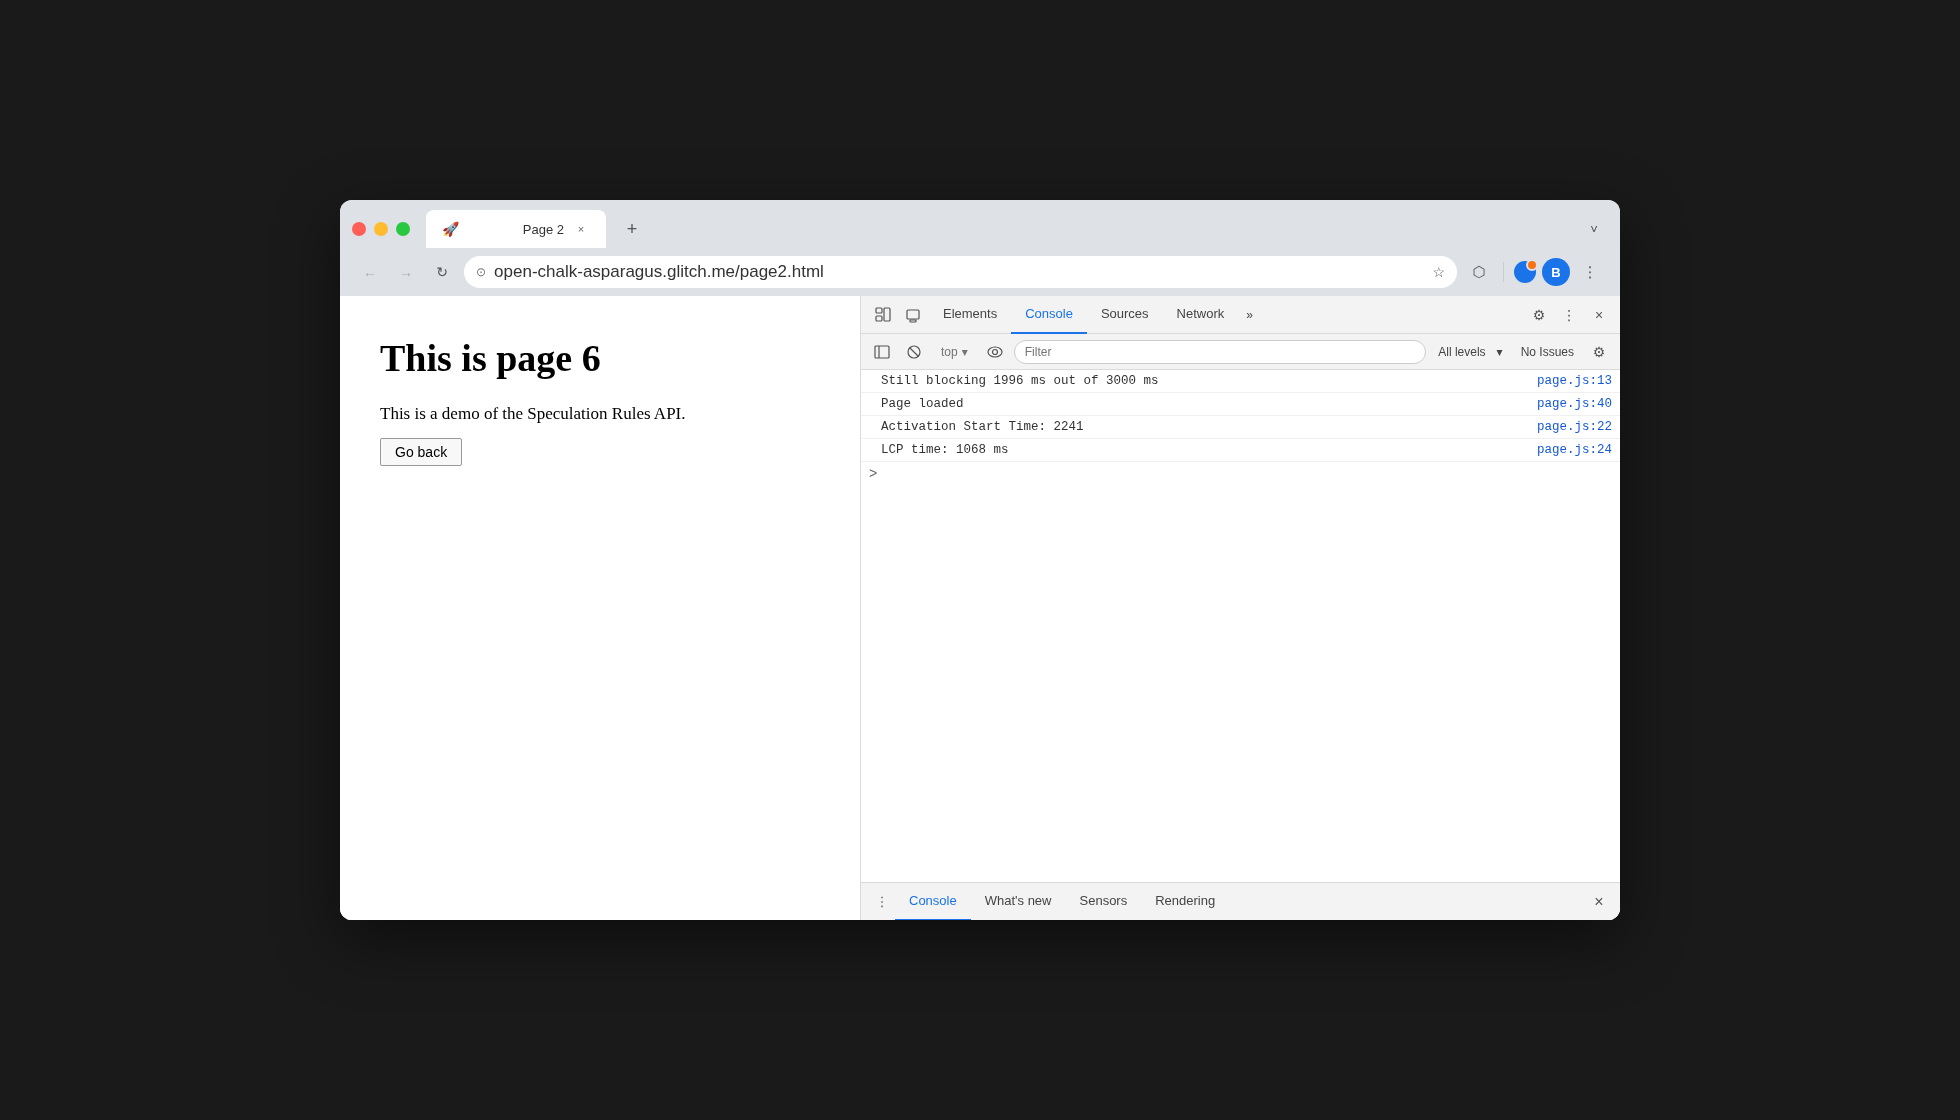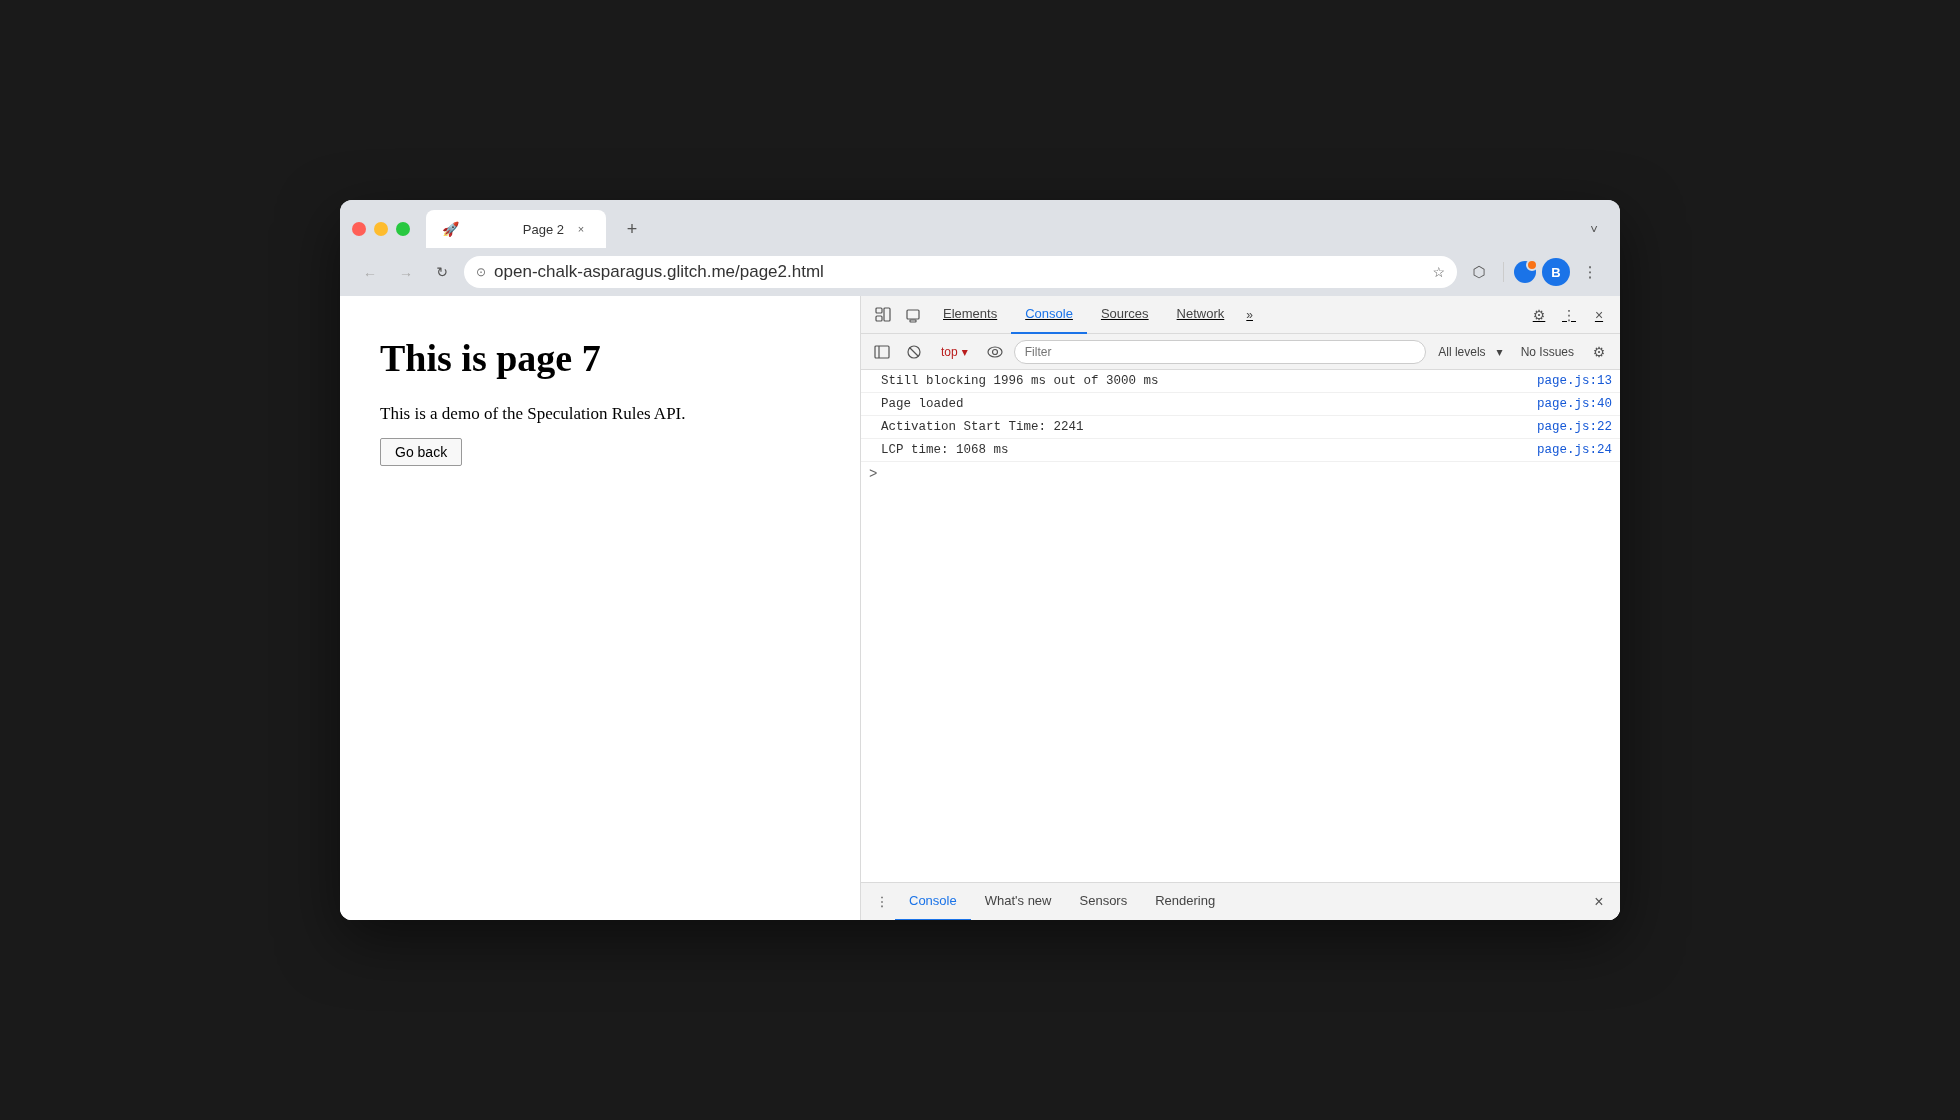--- a/index.html
+++ b/index.html
@@ -271,21 +271,20 @@
     }
 
     .devtools-toolbar {
       background: #f3f3f3;
       border-bottom: 1px solid #dadada;
       display: flex;
       align-items: center;
       height: 38px;
       padding: 6px 8px;
       gap: 2px;
-      text-decoration: underline;
     }
 
     .devtools-tool-btn {
       width: 28px;
       height: 28px;
       display: flex;
       align-items: center;
       justify-content: center;
       border-radius: 4px;
       cursor: pointer;
@@ -365,21 +364,21 @@
     }
 
     .console-context-selector {
       display: flex;
       align-items: center;
       gap: 4px;
       padding: 2px 8px;
       border-radius: 4px;
       cursor: pointer;
       font-size: 12px;
-      color: #b91c1c;
+      color: #737373;
     }
 
     .console-eye-btn {
       width: 26px;
       height: 26px;
       display: flex;
       align-items: center;
       justify-content: center;
       border-radius: 4px;
       cursor: pointer;
@@ -560,21 +559,21 @@
       <div class="divider-v"></div>
       <div class="toolbar-icon devtools-indicator"></div>
       <div class="profile-btn">B</div>
       <div class="toolbar-icon">⋮</div>
     </div>
   </div>
 
   <div class="content-area">
 
     <div class="page-content">
-      <h1 class="page-heading">This is page 7</h1>
+      <h1 class="page-heading">This is page 6</h1>
       <p class="page-description">This is a demo of the Speculation Rules API.</p>
       <button class="go-back-btn">Go back</button>
     </div>
 
     <div class="devtools-panel">
 
       <div class="devtools-toolbar">
         <div class="devtools-tool-btn">
           <svg width="16" height="16" viewBox="0 0 16 16" fill="none">
             <rect x="1" y="1" width="6" height="5" rx="1" stroke="#555" stroke-width="1.2" fill="none"></rect>

